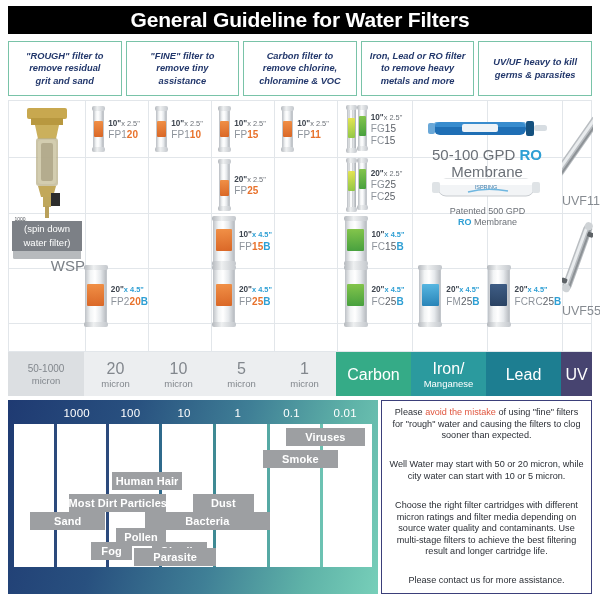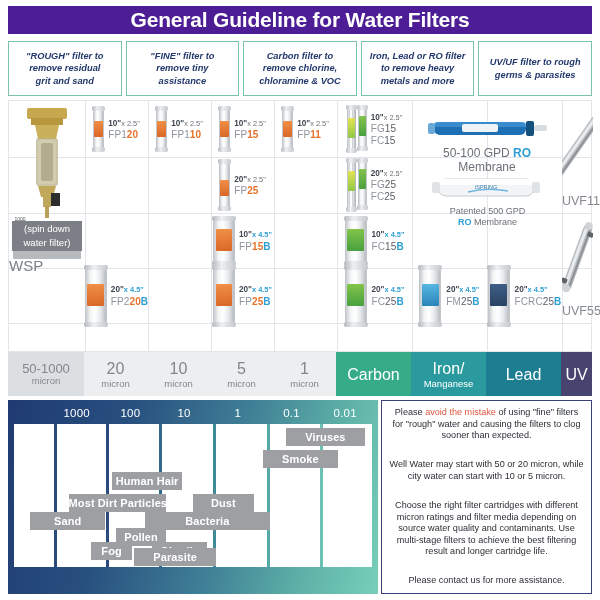--- a/index.html
+++ b/index.html
@@ -7,21 +7,21 @@
     width: 600px; height: 600px;
     font-family: "Liberation Sans", sans-serif;
     background: #ffffff;
     overflow: hidden;
   }
   #page { position: relative; width: 600px; height: 600px; background:#fff; }
 
   
   .title-bar {
     position:absolute; left:8px; top:6px; width:584px; height:28px;
-    background:#4c1d95;
+    background:#000000;
     display:flex; align-items:center; justify-content:center;
   }
   .title-bar .t {
     color:#fff; font-size:21px; font-weight:bold; letter-spacing:-0.2px;
     font-family:"Liberation Sans", sans-serif;
   }
 
   
   .caps { position:absolute; left:8px; top:41px; width:584px; height:55px;
           display:flex; gap:4px; }
@@ -84,21 +84,21 @@
       rgba(255,255,255,0) 0px, rgba(255,255,255,0) 2px,
       rgba(140,145,150,.28) 2px, rgba(140,145,150,.28) 3px);
   }
   .wsp-note {
     position:absolute; left:3px; right:3px; top:120px; height:30px;
     background:#7c8086; color:#fff; font-size:9.5px; line-height:14px;
     display:flex; flex-direction:column; align-items:center; justify-content:center;
   }
   .wsp-series {
     position:absolute; left:0; right:0; top:155px;
-    text-align:left; color:#7b8087; font-size:15px; line-height:19px;
+    text-align:right; color:#7b8087; font-size:15px; line-height:19px;
   }
 
   
   .footer-bar { position:absolute; left:8px; top:352px; width:584px; height:44px; display:flex; }
   .fcell { display:flex; flex-direction:column; align-items:center; justify-content:center; }
   .fcell .big { font-size:16px; line-height:19px; }
   .fcell .small { font-size:9.5px; line-height:12px; }
 
   
   .pchart {
@@ -162,21 +162,21 @@
         <span>Carbon filter to</span>
         <span>remove chlorine,</span>
         <span>chloramine &amp; VOC</span>
       </div>
       <div class="cap">
         <span>Iron, Lead or RO filter</span>
         <span>to remove heavy</span>
         <span>metals and more</span>
       </div>
       <div class="cap">
-        <span>UV/UF filter to rough</span>
+        <span>UV/UF heavy to kill</span>
         <span>germs &amp; parasites</span>
       </div>
     </div>
 
   <div class="grid" id="grid">
       <div class="vline" style="left: 76px;"></div>
       <div class="vline" style="left: 139px;"></div>
       <div class="vline" style="left: 202px;"></div>
       <div class="vline" style="left: 265px;"></div>
       <div class="vline" style="left: 328px;"></div>
@@ -417,21 +417,21 @@
       </div>
       <div class="cell" style="left: 403px; top: 0px; width: 150px; height: 167px; display: block;">
         <div style="position: absolute; left: 10px; top: 14px; width: 130px; text-align: center;">
 <svg viewBox="0 0 130 26" width="130" height="26">
   <rect x="12" y="7" width="92" height="13" rx="6" fill="#1f6fb5"></rect>
   <rect x="12" y="7" width="92" height="5" rx="2.5" fill="#3f93d4" opacity=".8"></rect>
   <rect x="40" y="9" width="36" height="8" rx="2" fill="#eef3f7"></rect>
   <rect x="104" y="6" width="8" height="15" rx="2" fill="#15517f"></rect>
   <rect x="112" y="10" width="13" height="6" rx="2.5" fill="#d7dde2"></rect>
   <rect x="6" y="8" width="7" height="11" rx="2" fill="#6aa8d8"></rect>
-</svg><div style="font-size: 12px; color: rgb(107, 112, 119); margin-top: 1px;"><span>50-100 GPD </span><span style="color: rgb(46, 159, 212); font-weight: bold;">RO</span><span> Membrane</span></div></div>
+</svg><div style="font-size: 15px; color: rgb(107, 112, 119); margin-top: 1px;"><span>50-100 GPD </span><span style="color: rgb(46, 159, 212); font-weight: bold;">RO</span><span> Membrane</span></div></div>
         <div style="position: absolute; left: 18px; top: 72px; width: 115px; text-align: center;">
 <svg viewBox="0 0 115 28" width="115" height="28">
   <rect x="8" y="6" width="96" height="17" rx="8" fill="#f2f4f6" stroke="#c8ccd0" stroke-width="1"></rect>
   <rect x="8" y="6" width="96" height="6" rx="3" fill="#ffffff"></rect>
   <rect x="2" y="9" width="8" height="11" rx="2" fill="#dfe3e6"></rect>
   <rect x="102" y="9" width="8" height="11" rx="2" fill="#dfe3e6"></rect>
   <text x="56" y="16" font-size="5.5" fill="#3f7fae" font-family="Liberation Sans" text-anchor="middle">ISPRING</text>
   <path d="M38 19 q18 -5 40 -1" stroke="#6fb7e0" stroke-width="1.4" fill="none"></path>
 </svg><div style="font-size: 9px; color: rgb(107, 112, 119); line-height: 11px; margin-top: 1px;">
             <div>Patented 500 GPD</div>
@@ -465,21 +465,21 @@
     <rect x="8" y="62" width="6" height="5" rx="1.5" fill="#5e6367"></rect>
     <rect x="17" y="10" width="6" height="5" rx="1.5" fill="#5e6367"></rect>
   </g>
 </svg></div>
         <div style="position: absolute; left: 0px; right: 0px; bottom: 5px; text-align: center; font-size: 12.5px; color: rgb(134, 139, 145);">UVF55FS</div>
       </div>
     </div>
 
   <div class="footer-bar" id="footerbar">
       <div class="fcell" style="width: 76px; background: rgb(220, 223, 226); color: rgb(130, 135, 141);">
-        <div class="big" style="color: rgb(130, 135, 141); font-size: 13px; line-height: 13px;">50-1000</div>
+        <div class="big" style="color: rgb(130, 135, 141); font-size: 10px; line-height: 13px;">50-1000</div>
         <div class="small" style="color: rgb(130, 135, 141);">micron</div>
       </div>
       <div class="fcell" style="width: 63px; background: rgb(236, 238, 240); color: rgb(130, 135, 141);">
         <div class="big" style="color: rgb(130, 135, 141);">20</div>
         <div class="small" style="color: rgb(130, 135, 141);">micron</div>
       </div>
       <div class="fcell" style="width: 63px; background: rgb(236, 238, 240); color: rgb(130, 135, 141);">
         <div class="big" style="color: rgb(130, 135, 141);">10</div>
         <div class="small" style="color: rgb(130, 135, 141);">micron</div>
       </div>

